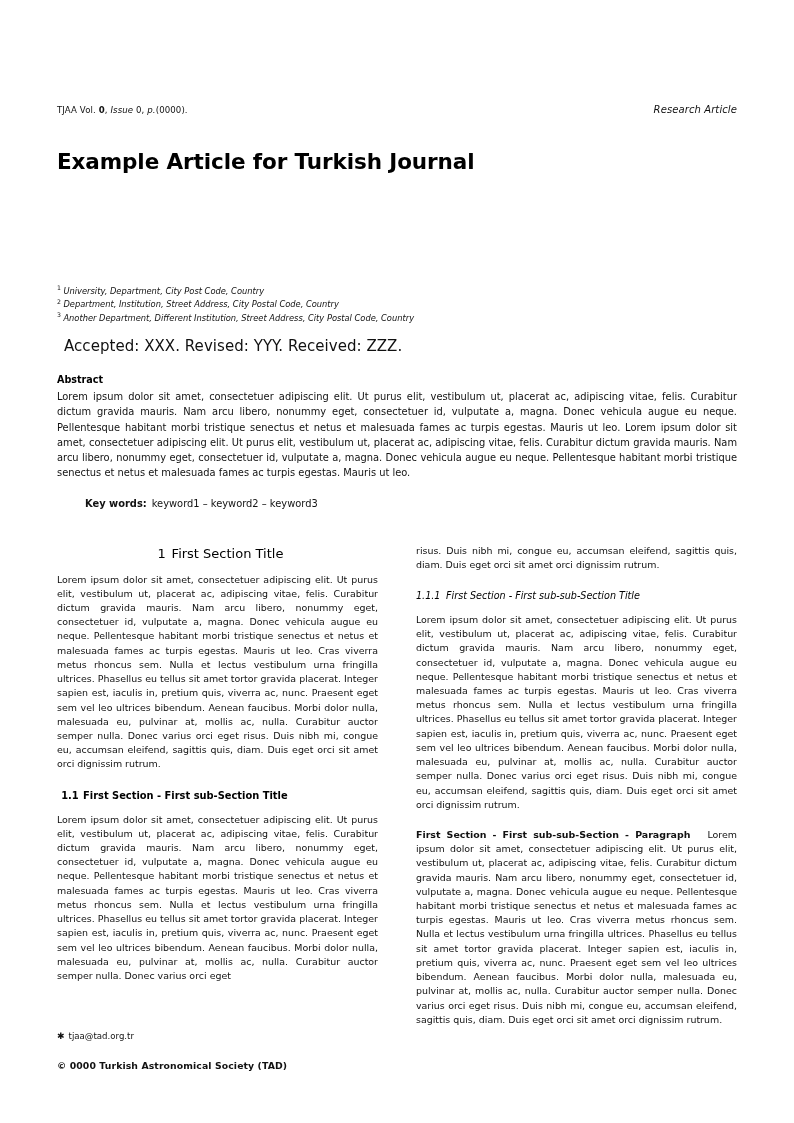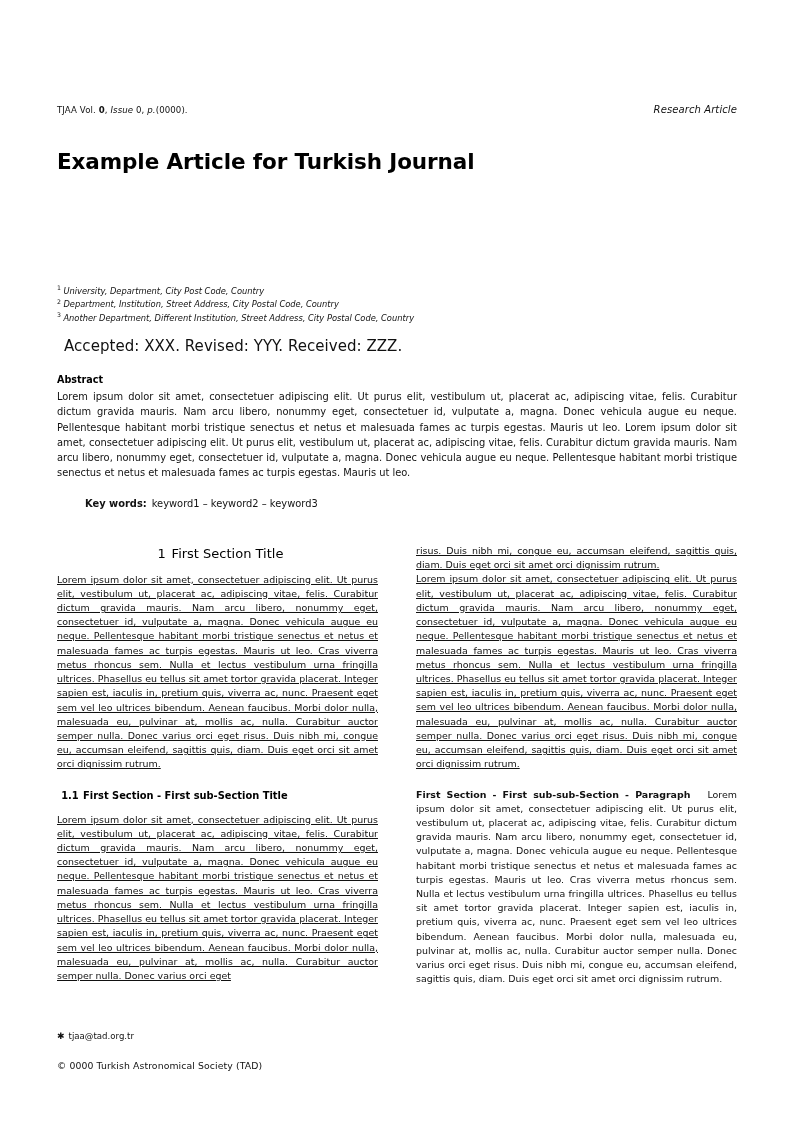--- a/index.html
+++ b/index.html
@@ -203,21 +203,21 @@
   h4.subsubsec {
     font-size: 9.6px;
     font-weight: normal;
     font-style: italic;
     margin: 17px 0 9px 0;
     color: #000;
     text-align: left;
   }
   h4.subsubsec .num { display: inline-block; min-width: 30px; font-style: italic; }
 
-  p.body { margin: 0 0 0 0; text-decoration: underline; }
+  p.body { margin: 0 0 0 0; }
 
   .para-run {
     margin: 16px 0 0 0;
     text-align: justify;
   }
   .para-run .run-head {
     font-weight: bold;
     margin-right: 17px;
   }
 
@@ -235,20 +235,21 @@
     font-size: 9px;
     margin-right: 4px;
   }
   .copyright {
     position: absolute;
     left: 57px;
     top: 1060px;
     font-size: 9.3px;
     color: #111;
     letter-spacing: 0.1px;
+    font-weight: bold;
   }
 </style>
 </head>
 <body>
 
 <div class="page">
 
   <div class="runhead">
     <div class="runhead-left"><span>TJAA Vol.</span> <span class="b">0</span>, <span class="i">Issue</span> <span>0,</span> <span class="i">p.</span><span>(0000).</span></div>
     <div class="runhead-right">Research Article</div>
@@ -276,20 +277,21 @@
     <h2 class="sec"><span class="num">1</span><span>First Section Title</span></h2>
     <p class="body">Lorem ipsum dolor sit amet, consectetuer adipiscing elit. Ut purus elit, vestibulum ut, placerat ac, adipiscing vitae, felis. Curabitur dictum gravida mauris. Nam arcu libero, nonummy eget, consectetuer id, vulputate a, magna. Donec vehicula augue eu neque. Pellentesque habitant morbi tristique senectus et netus et malesuada fames ac turpis egestas. Mauris ut leo. Cras viverra metus rhoncus sem. Nulla et lectus vestibulum urna fringilla ultrices. Phasellus eu tellus sit amet tortor gravida placerat. Integer sapien est, iaculis in, pretium quis, viverra ac, nunc. Praesent eget sem vel leo ultrices bibendum. Aenean faucibus. Morbi dolor nulla, malesuada eu, pulvinar at, mollis ac, nulla. Curabitur auctor semper nulla. Donec varius orci eget risus. Duis nibh mi, congue eu, accumsan eleifend, sagittis quis, diam. Duis eget orci sit amet orci dignissim rutrum.</p>
 
     <h3 class="subsec"><span class="num">1.1</span><span>First Section - First sub-Section Title</span></h3>
     <p class="body">Lorem ipsum dolor sit amet, consectetuer adipiscing elit. Ut purus elit, vestibulum ut, placerat ac, adipiscing vitae, felis. Curabitur dictum gravida mauris. Nam arcu libero, nonummy eget, consectetuer id, vulputate a, magna. Donec vehicula augue eu neque. Pellentesque habitant morbi tristique senectus et netus et malesuada fames ac turpis egestas. Mauris ut leo. Cras viverra metus rhoncus sem. Nulla et lectus vestibulum urna fringilla ultrices. Phasellus eu tellus sit amet tortor gravida placerat. Integer sapien est, iaculis in, pretium quis, viverra ac, nunc. Praesent eget sem vel leo ultrices bibendum. Aenean faucibus. Morbi dolor nulla, malesuada eu, pulvinar at, mollis ac, nulla. Curabitur auctor semper nulla. Donec varius orci eget</p>
   </div>
 
   <div class="col col-right">
     <p class="body">risus. Duis nibh mi, congue eu, accumsan eleifend, sagittis quis, diam. Duis eget orci sit amet orci dignissim rutrum.</p>
 
+    <h4 class="subsubsec"><span class="num">1.1.1</span><span>First Section - First sub-sub-Section Title</span></h4>
     <p class="body">Lorem ipsum dolor sit amet, consectetuer adipiscing elit. Ut purus elit, vestibulum ut, placerat ac, adipiscing vitae, felis. Curabitur dictum gravida mauris. Nam arcu libero, nonummy eget, consectetuer id, vulputate a, magna. Donec vehicula augue eu neque. Pellentesque habitant morbi tristique senectus et netus et malesuada fames ac turpis egestas. Mauris ut leo. Cras viverra metus rhoncus sem. Nulla et lectus vestibulum urna fringilla ultrices. Phasellus eu tellus sit amet tortor gravida placerat. Integer sapien est, iaculis in, pretium quis, viverra ac, nunc. Praesent eget sem vel leo ultrices bibendum. Aenean faucibus. Morbi dolor nulla, malesuada eu, pulvinar at, mollis ac, nulla. Curabitur auctor semper nulla. Donec varius orci eget risus. Duis nibh mi, congue eu, accumsan eleifend, sagittis quis, diam. Duis eget orci sit amet orci dignissim rutrum.</p>
 
     <p class="para-run"><span class="run-head">First Section - First sub-sub-Section - Paragraph</span><span>Lorem ipsum dolor sit amet, consectetuer adipiscing elit. Ut purus elit, vestibulum ut, placerat ac, adipiscing vitae, felis. Curabitur dictum gravida mauris. Nam arcu libero, nonummy eget, consectetuer id, vulputate a, magna. Donec vehicula augue eu neque. Pellentesque habitant morbi tristique senectus et netus et malesuada fames ac turpis egestas. Mauris ut leo. Cras viverra metus rhoncus sem. Nulla et lectus vestibulum urna fringilla ultrices. Phasellus eu tellus sit amet tortor gravida placerat. Integer sapien est, iaculis in, pretium quis, viverra ac, nunc. Praesent eget sem vel leo ultrices bibendum. Aenean faucibus. Morbi dolor nulla, malesuada eu, pulvinar at, mollis ac, nulla. Curabitur auctor semper nulla. Donec varius orci eget risus. Duis nibh mi, congue eu, accumsan eleifend, sagittis quis, diam. Duis eget orci sit amet orci dignissim rutrum.</span></p>
   </div>
 
   <div class="footnote"><span class="fstar">✱</span><span>tjaa@tad.org.tr</span></div>
   <div class="copyright">© 0000 Turkish Astronomical Society (TAD)</div>
 
 </div>
 

